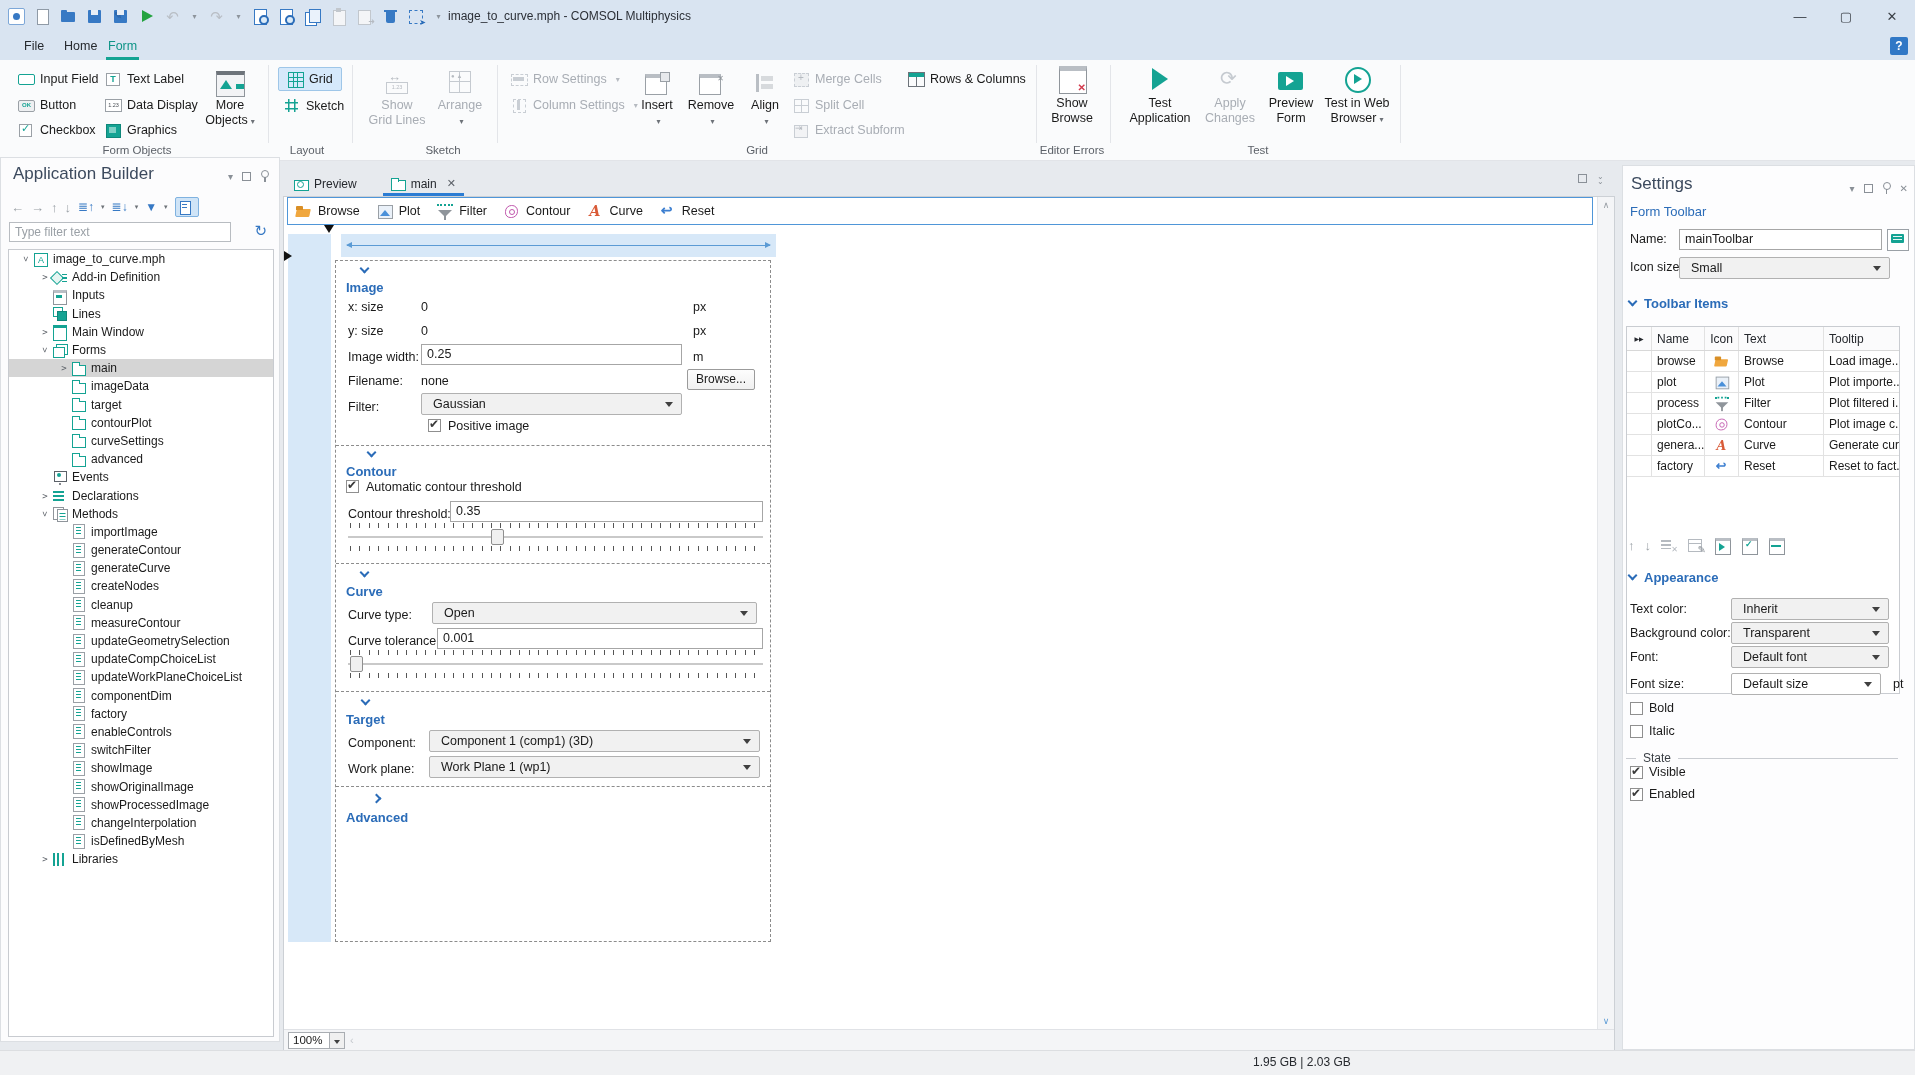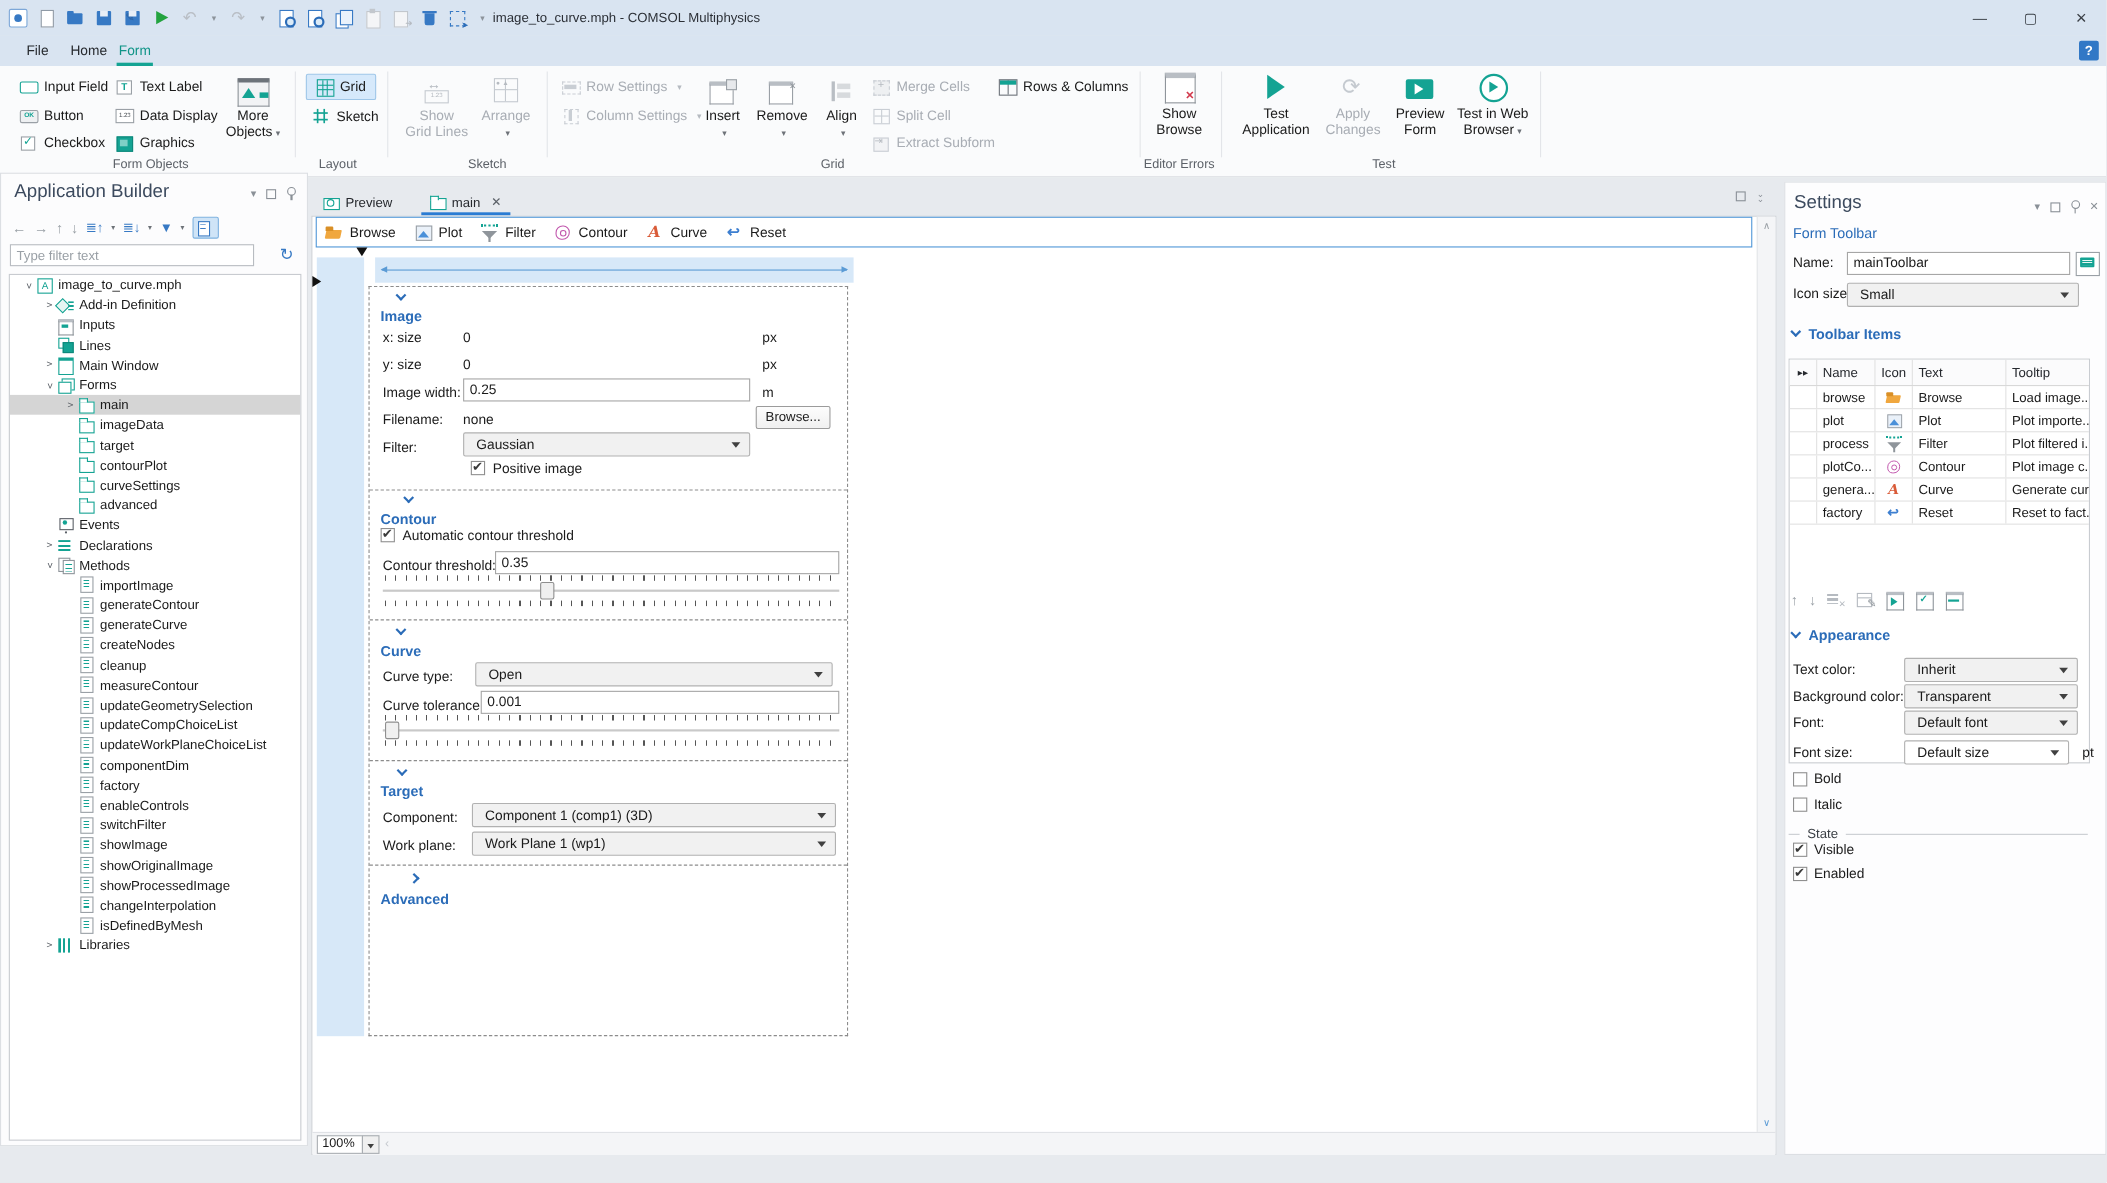--- a/index.html
+++ b/index.html
@@ -968,14 +968,17 @@
       <span class="line short"></span>
       <span>State</span>
       <span class="line"></span>
     </div>
     <span class="cb checked" style="position:absolute; left:7px; top:600px"></span>
     <div class="srow" style="left:26px; top:599px">Visible</div>
     <span class="cb checked" style="position:absolute; left:7px; top:622px"></span>
     <div class="srow" style="left:26px; top:621px">Enabled</div>
   </div>
 
+  <div class="statusbar">
+    <span class="mem">1.95 GB | 2.03 GB</span>
+  </div>
 
 </div>
 
 </body></html>

